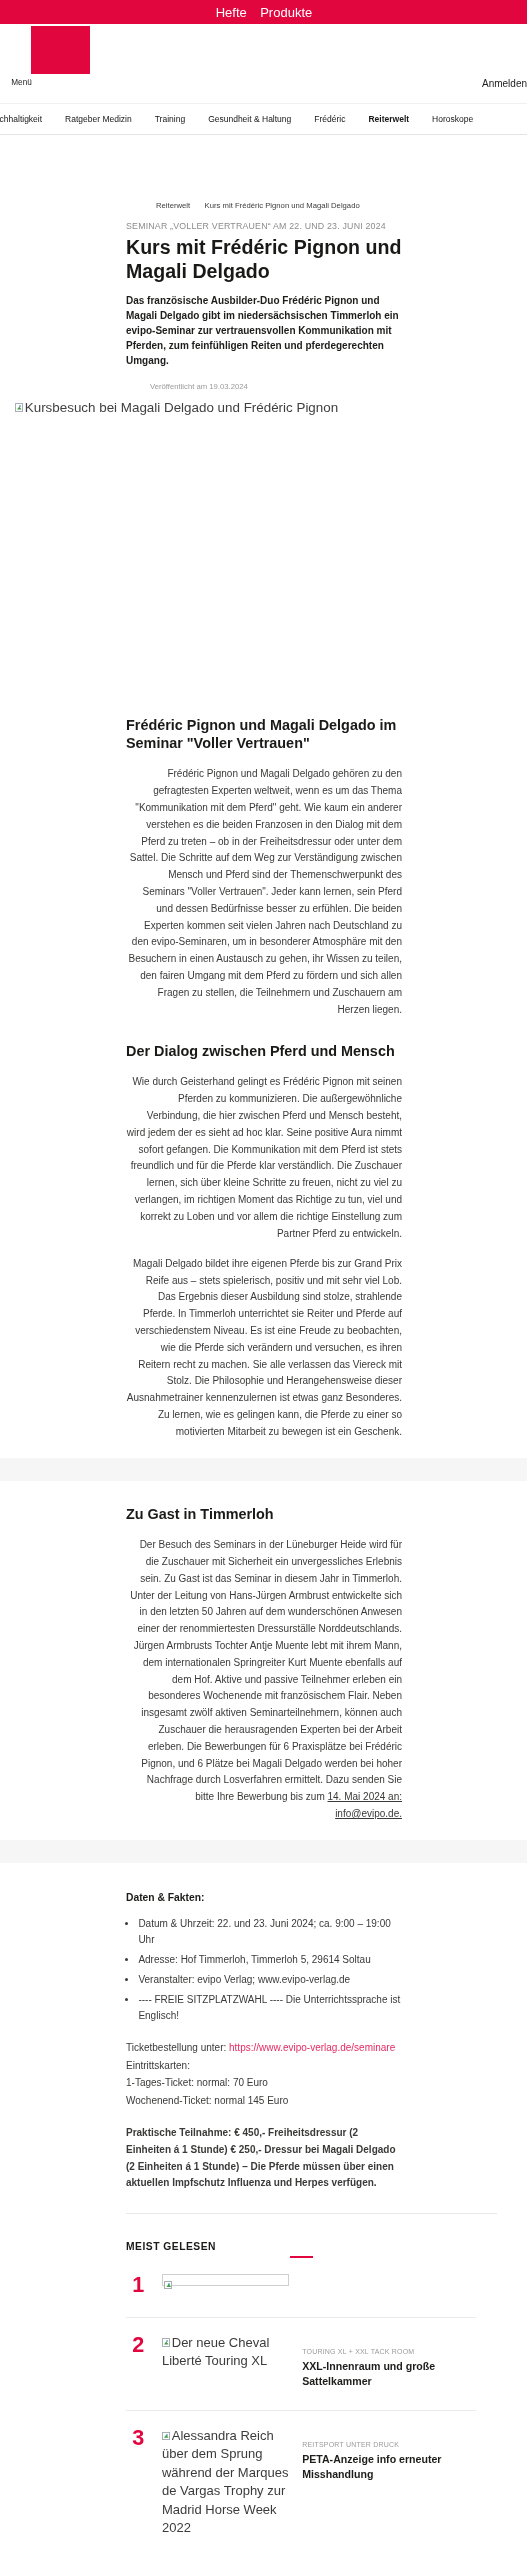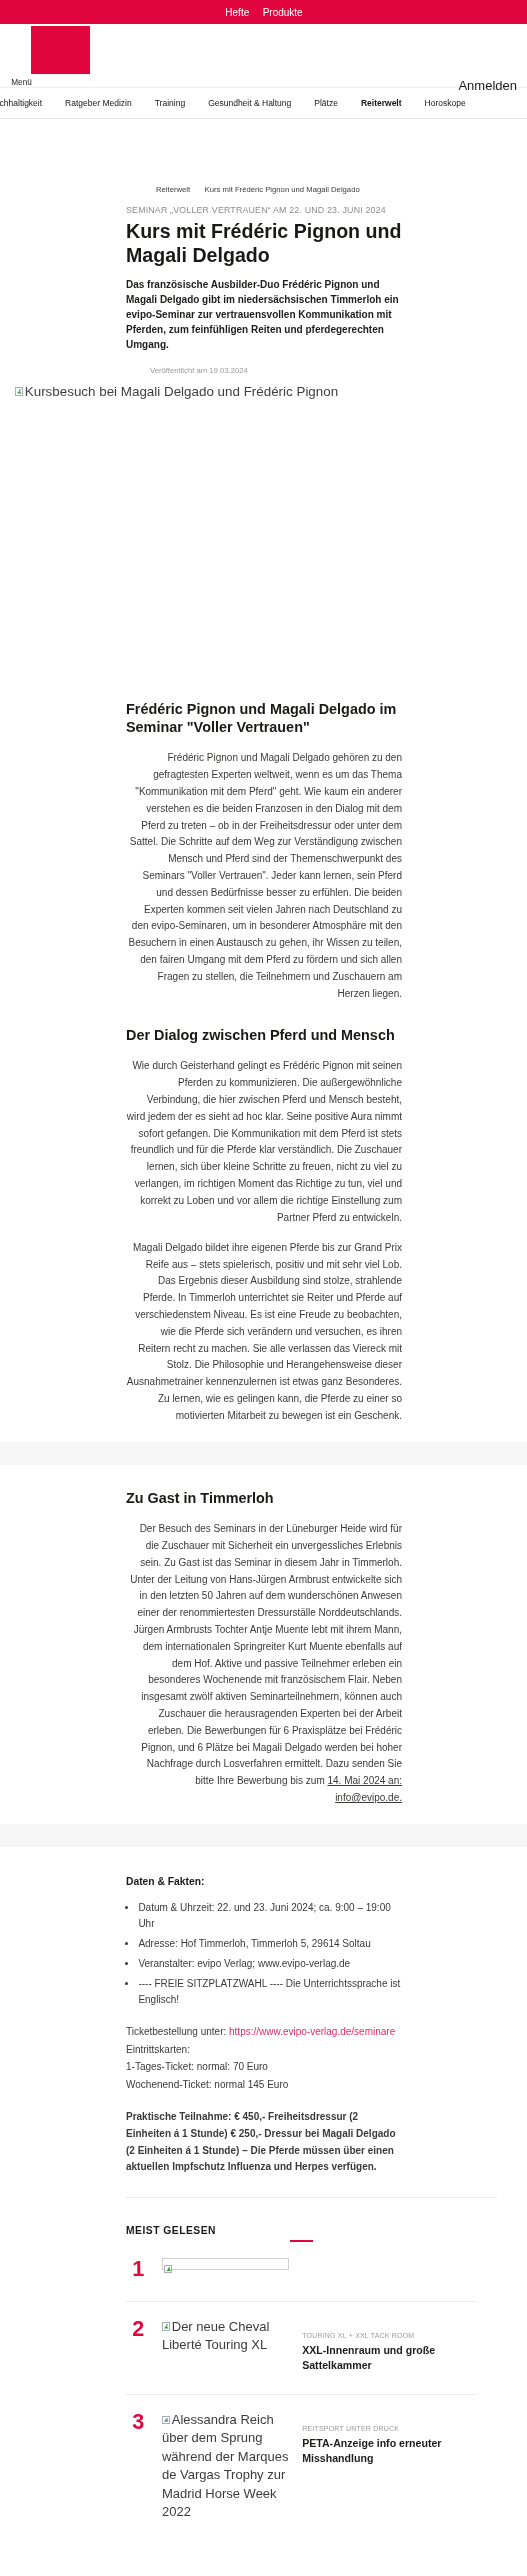--- a/index.html
+++ b/index.html
@@ -3,26 +3,26 @@
 <meta charset="utf-8">
 <style>
   * { margin:0; padding:0; box-sizing:border-box; }
   html,body { background:#fff; }
   body {
     width:528px; height:3739px; overflow:hidden; position:relative;
     font-family:"Liberation Sans", sans-serif; color:#3a3a39;
   }
   
   .topbar { height:24px; background:#e2063f; display:flex; align-items:center; justify-content:center; gap:13.4px; }
-  .topbar a { color:#fff; font-size:10px; text-decoration:none; }
+  .topbar a { color:#fff; font-size:13px; text-decoration:none; }
   
-  .header { height:64px; background:#fff; position:relative; border-bottom:0.5px solid #f0f0f0; }
+  .header { height:80px; background:#fff; position:relative; border-bottom:0.5px solid #f0f0f0; }
   .menu-btn { position:absolute; left:11.3px; top:54px; font-size:8.2px; color:#1c1c1c; cursor:pointer; }
   .logo { position:absolute; left:31px; top:1.5px; width:59px; height:48px; background:#e2063f; }
-  .login { position:absolute; right:11px; top:54px; font-size:13px; color:#1c1c1c; cursor:pointer; }
+  .login { position:absolute; right:1px; top:54px; font-size:10px; color:#1c1c1c; cursor:pointer; }
   
   .nav { height:31px; border-bottom:0.5px solid #e4e4e4; overflow:hidden; white-space:nowrap; display:flex; align-items:center; }
   .nav-inner { margin-left:-11.3px; display:flex; gap:23px; align-items:center; }
   .nav-item { font-size:8.5px; color:#161615; cursor:pointer; }
   .nav-item.active { font-weight:700; }
   
   .col { margin-left:126px; width:276px; }
   .breadcrumb { margin-top:66px; padding-left:30px; font-size:7.7px; color:#3c3c3b; display:flex; gap:14.4px; }
   .breadcrumb span { cursor:pointer; }
   .kicker { margin-top:11.3px; font-size:8.8px; color:#8c8c8c; letter-spacing:0.2px; }
@@ -74,21 +74,21 @@
   <div class="logo"></div>
   <span class="login">Anmelden</span>
 </div>
 
 <div class="nav">
   <div class="nav-inner">
     <span class="nav-item">Nachhaltigkeit</span>
     <span class="nav-item">Ratgeber Medizin</span>
     <span class="nav-item">Training</span>
     <span class="nav-item">Gesundheit &amp; Haltung</span>
-    <span class="nav-item">Plätze</span>
+    <span class="nav-item">Frédéric</span>
     <span class="nav-item active">Reiterwelt</span>
     <span class="nav-item">Horoskope</span>
   </div>
 </div>
 
 <div class="col">
 
   <div class="breadcrumb">
     <span>Reiterwelt</span>
     <span>Kurs mit Frédéric Pignon und Magali Delgado</span>

